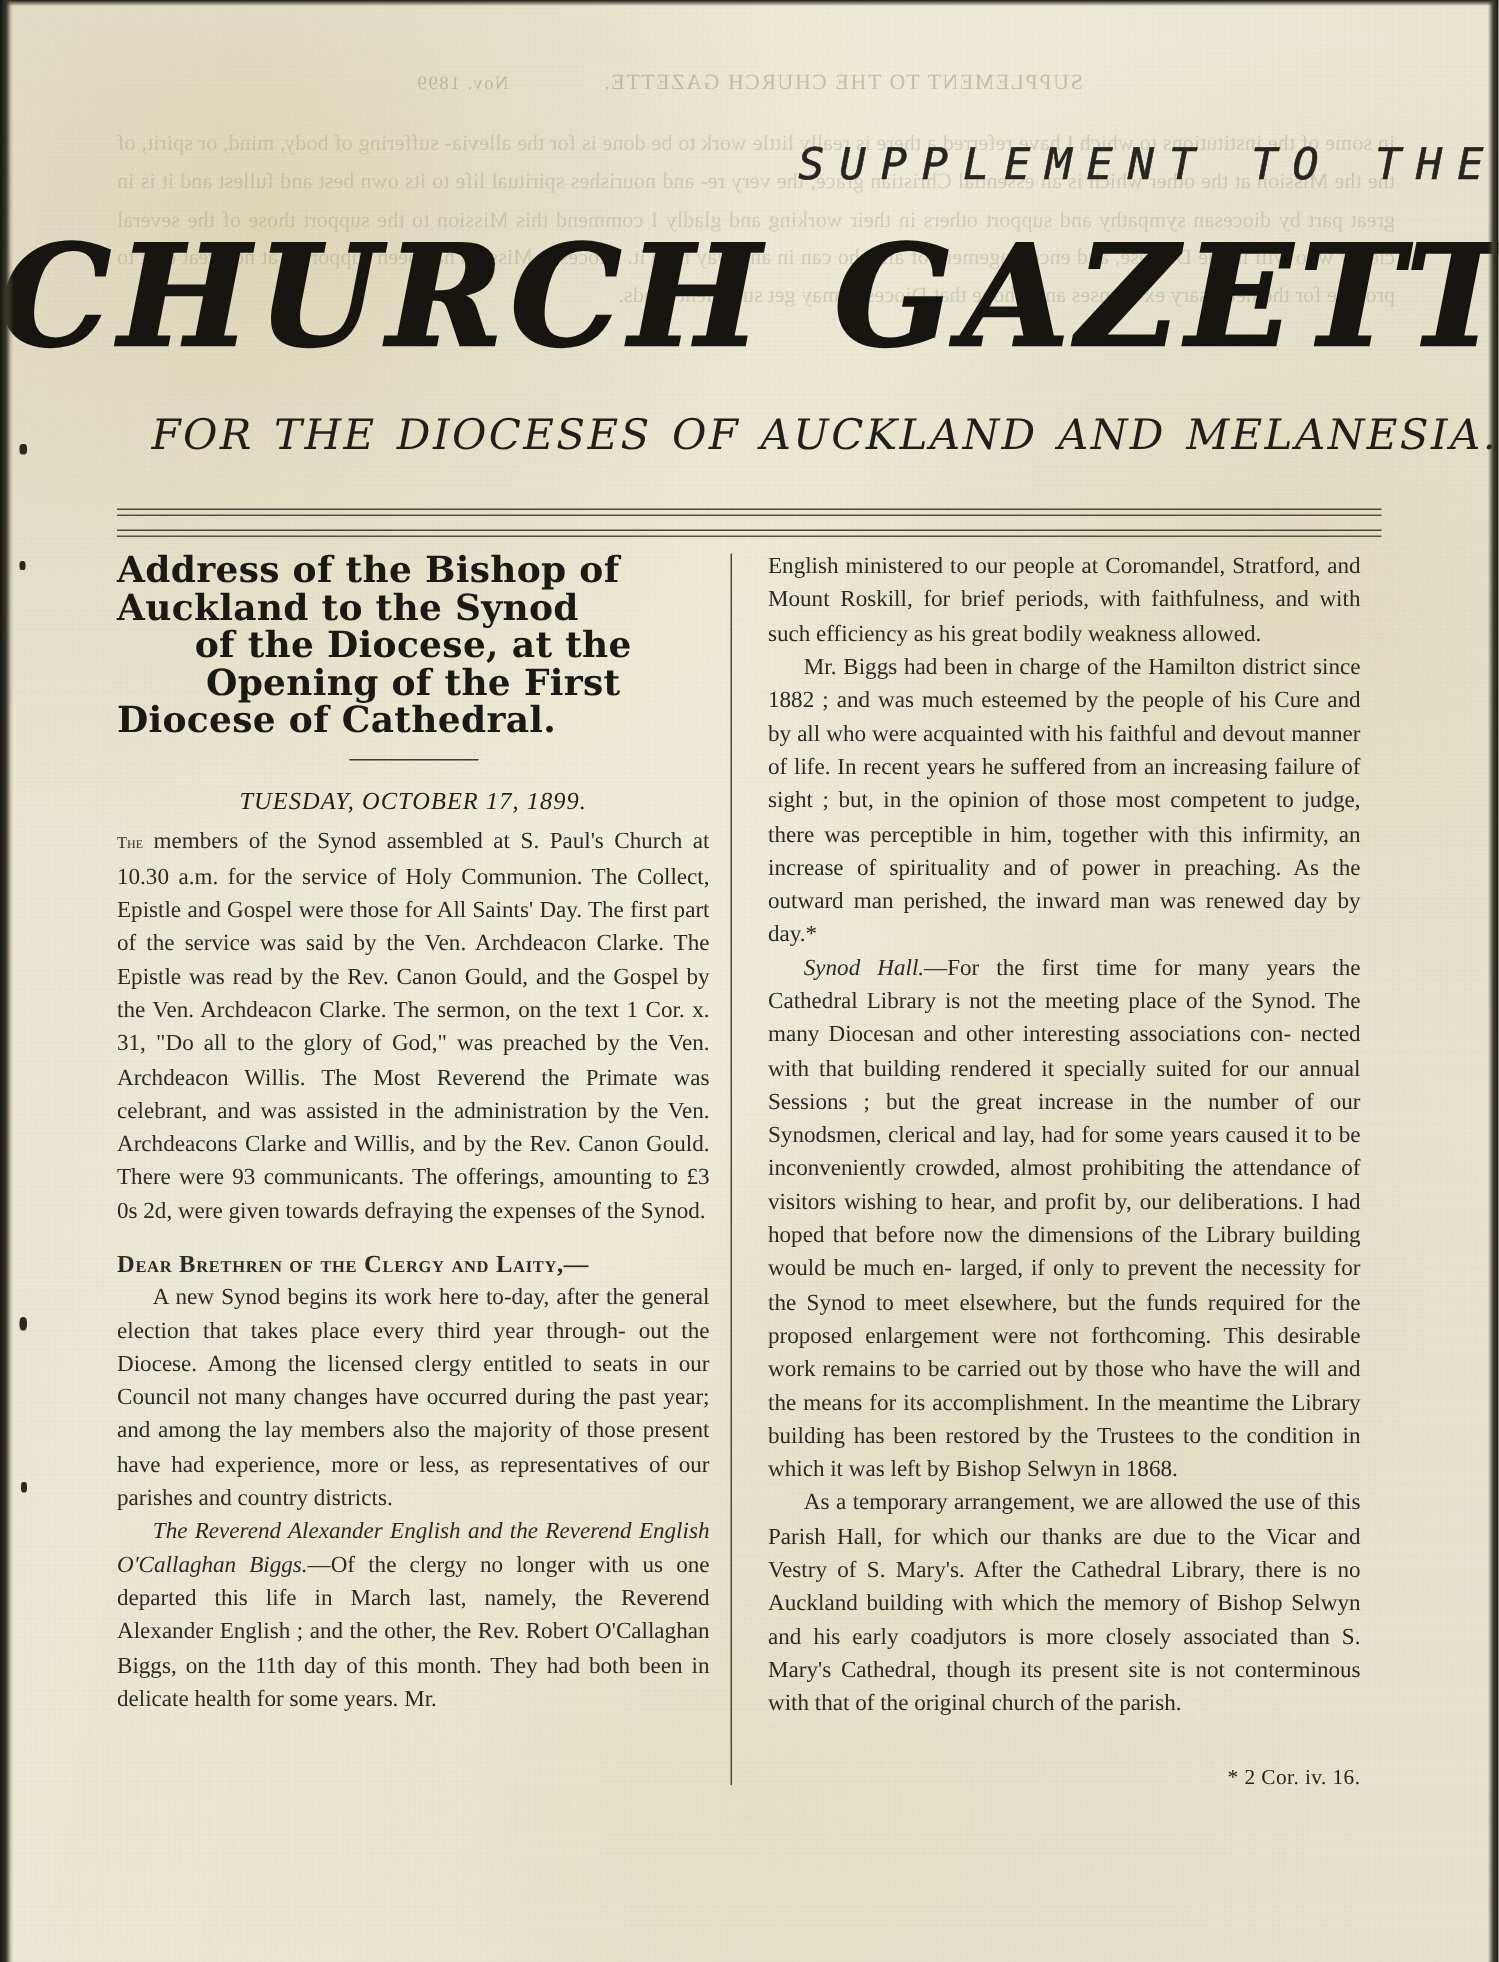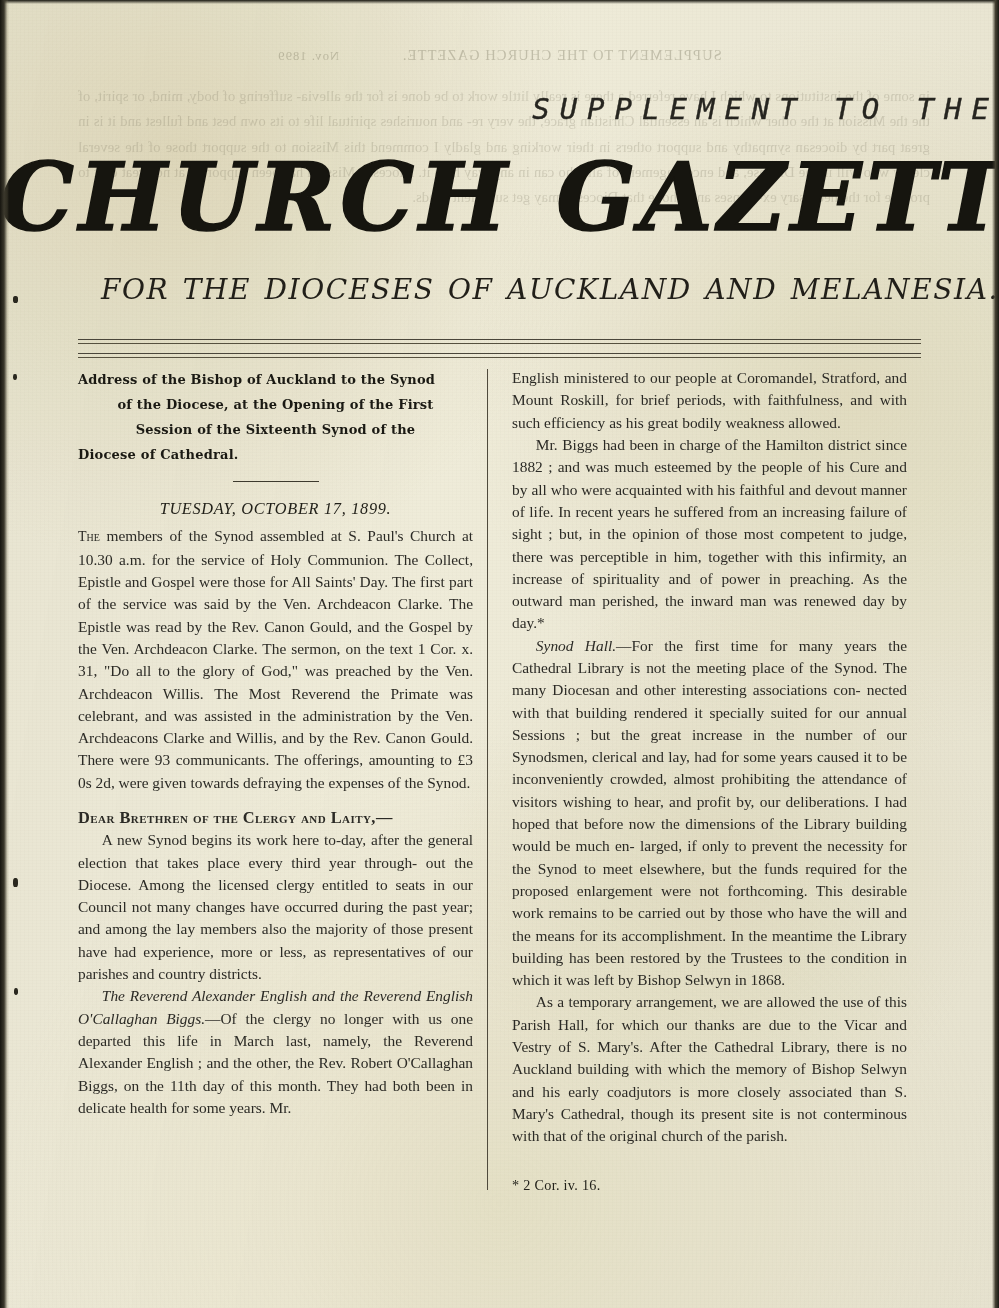--- a/index.html
+++ b/index.html
@@ -182,21 +182,21 @@
     top: 2px;
     bottom: 6px;
     width: 1px;
     background: #4f4a3c;
   }
 
   
   .article-head {
     font-family: "DejaVu Serif", "Liberation Serif", serif;
     font-weight: 700;
-    font-size: 13px;
+    font-size: 24px;
     line-height: 25px;
     letter-spacing: .2px;
     text-align: center;
     color: #1a1913;
     margin: 0 0 2px 0;
     font-feature-settings: "smcp" 0;
   }
   .article-head .hl { display: block; }
   .article-head .hl.l1 { text-align: left; }
 
@@ -214,35 +214,35 @@
     margin: 0 0 5px 0;
     color: #201f18;
     font-style: italic;
   }
 
   p.para {
     margin: 0;
     text-indent: 1.55em;
   }
   p.noindent { text-indent: 0; }
-  .sc-lead { font-variant: small-caps; font-size: 14px; margin-top: 36px; }
+  .sc-lead { font-variant: small-caps; font-size: 11px; margin-top: 36px; }
 
   .salutation {
     margin: 13px 0 0 0;
     text-indent: 0;
     font-variant: small-caps;
     font-size: 16.4px;
     letter-spacing: .45px;
     font-weight: bold;
   }
 
   em, .ital { font-style: italic; margin-top: 16px; }
 
   .footnote {
-    text-align: left;
+    text-align: right;
     font-size: 14.2px;
     margin-top: 26px;
     letter-spacing: .3px;
     color: #23221b;
   }
 
   
   .content { text-rendering: optimizeLegibility; }
 </style>
 </head>
@@ -277,21 +277,20 @@
     <div class="rule-double rule-below"></div>
 
     <div class="columns">
       <div class="col-divider"></div>
 
       <div class="col col-left">
 
         <div class="article-head">
           <span class="hl l1">Address of the Bishop of Auckland to the Synod</span>
           <span class="hl">of the Diocese, at the Opening of the First</span>
-          <span class="hl">Session of the Sixteenth Synod of the</span>
           <span class="hl l1">Diocese of Cathedral.</span>
         </div>
 
         <div class="head-rule"></div>
 
         <div class="subhead">TUESDAY, OCTOBER 17, 1899.</div>
 
         <p class="para noindent"><span class="sc-lead">The</span><span> members of the Synod assembled at S. Paul's Church at 10.30 a.m. for the service of Holy Communion. The Collect, Epistle and Gospel were those for All Saints' Day. The first part of the service was said by the Ven. Archdeacon Clarke. The Epistle was read by the Rev. Canon Gould, and the Gospel by the Ven. Archdeacon Clarke. The sermon, on the text 1 Cor. x. 31, "Do all to the glory of God," was preached by the Ven. Archdeacon Willis. The Most Reverend the Primate was celebrant, and was assisted in the administration by the Ven. Archdeacons Clarke and Willis, and by the Rev. Canon Gould. There were 93 communicants. The offerings, amounting to £3 0s 2d, were given towards defraying the expenses of the Synod.</span></p>
 
 

